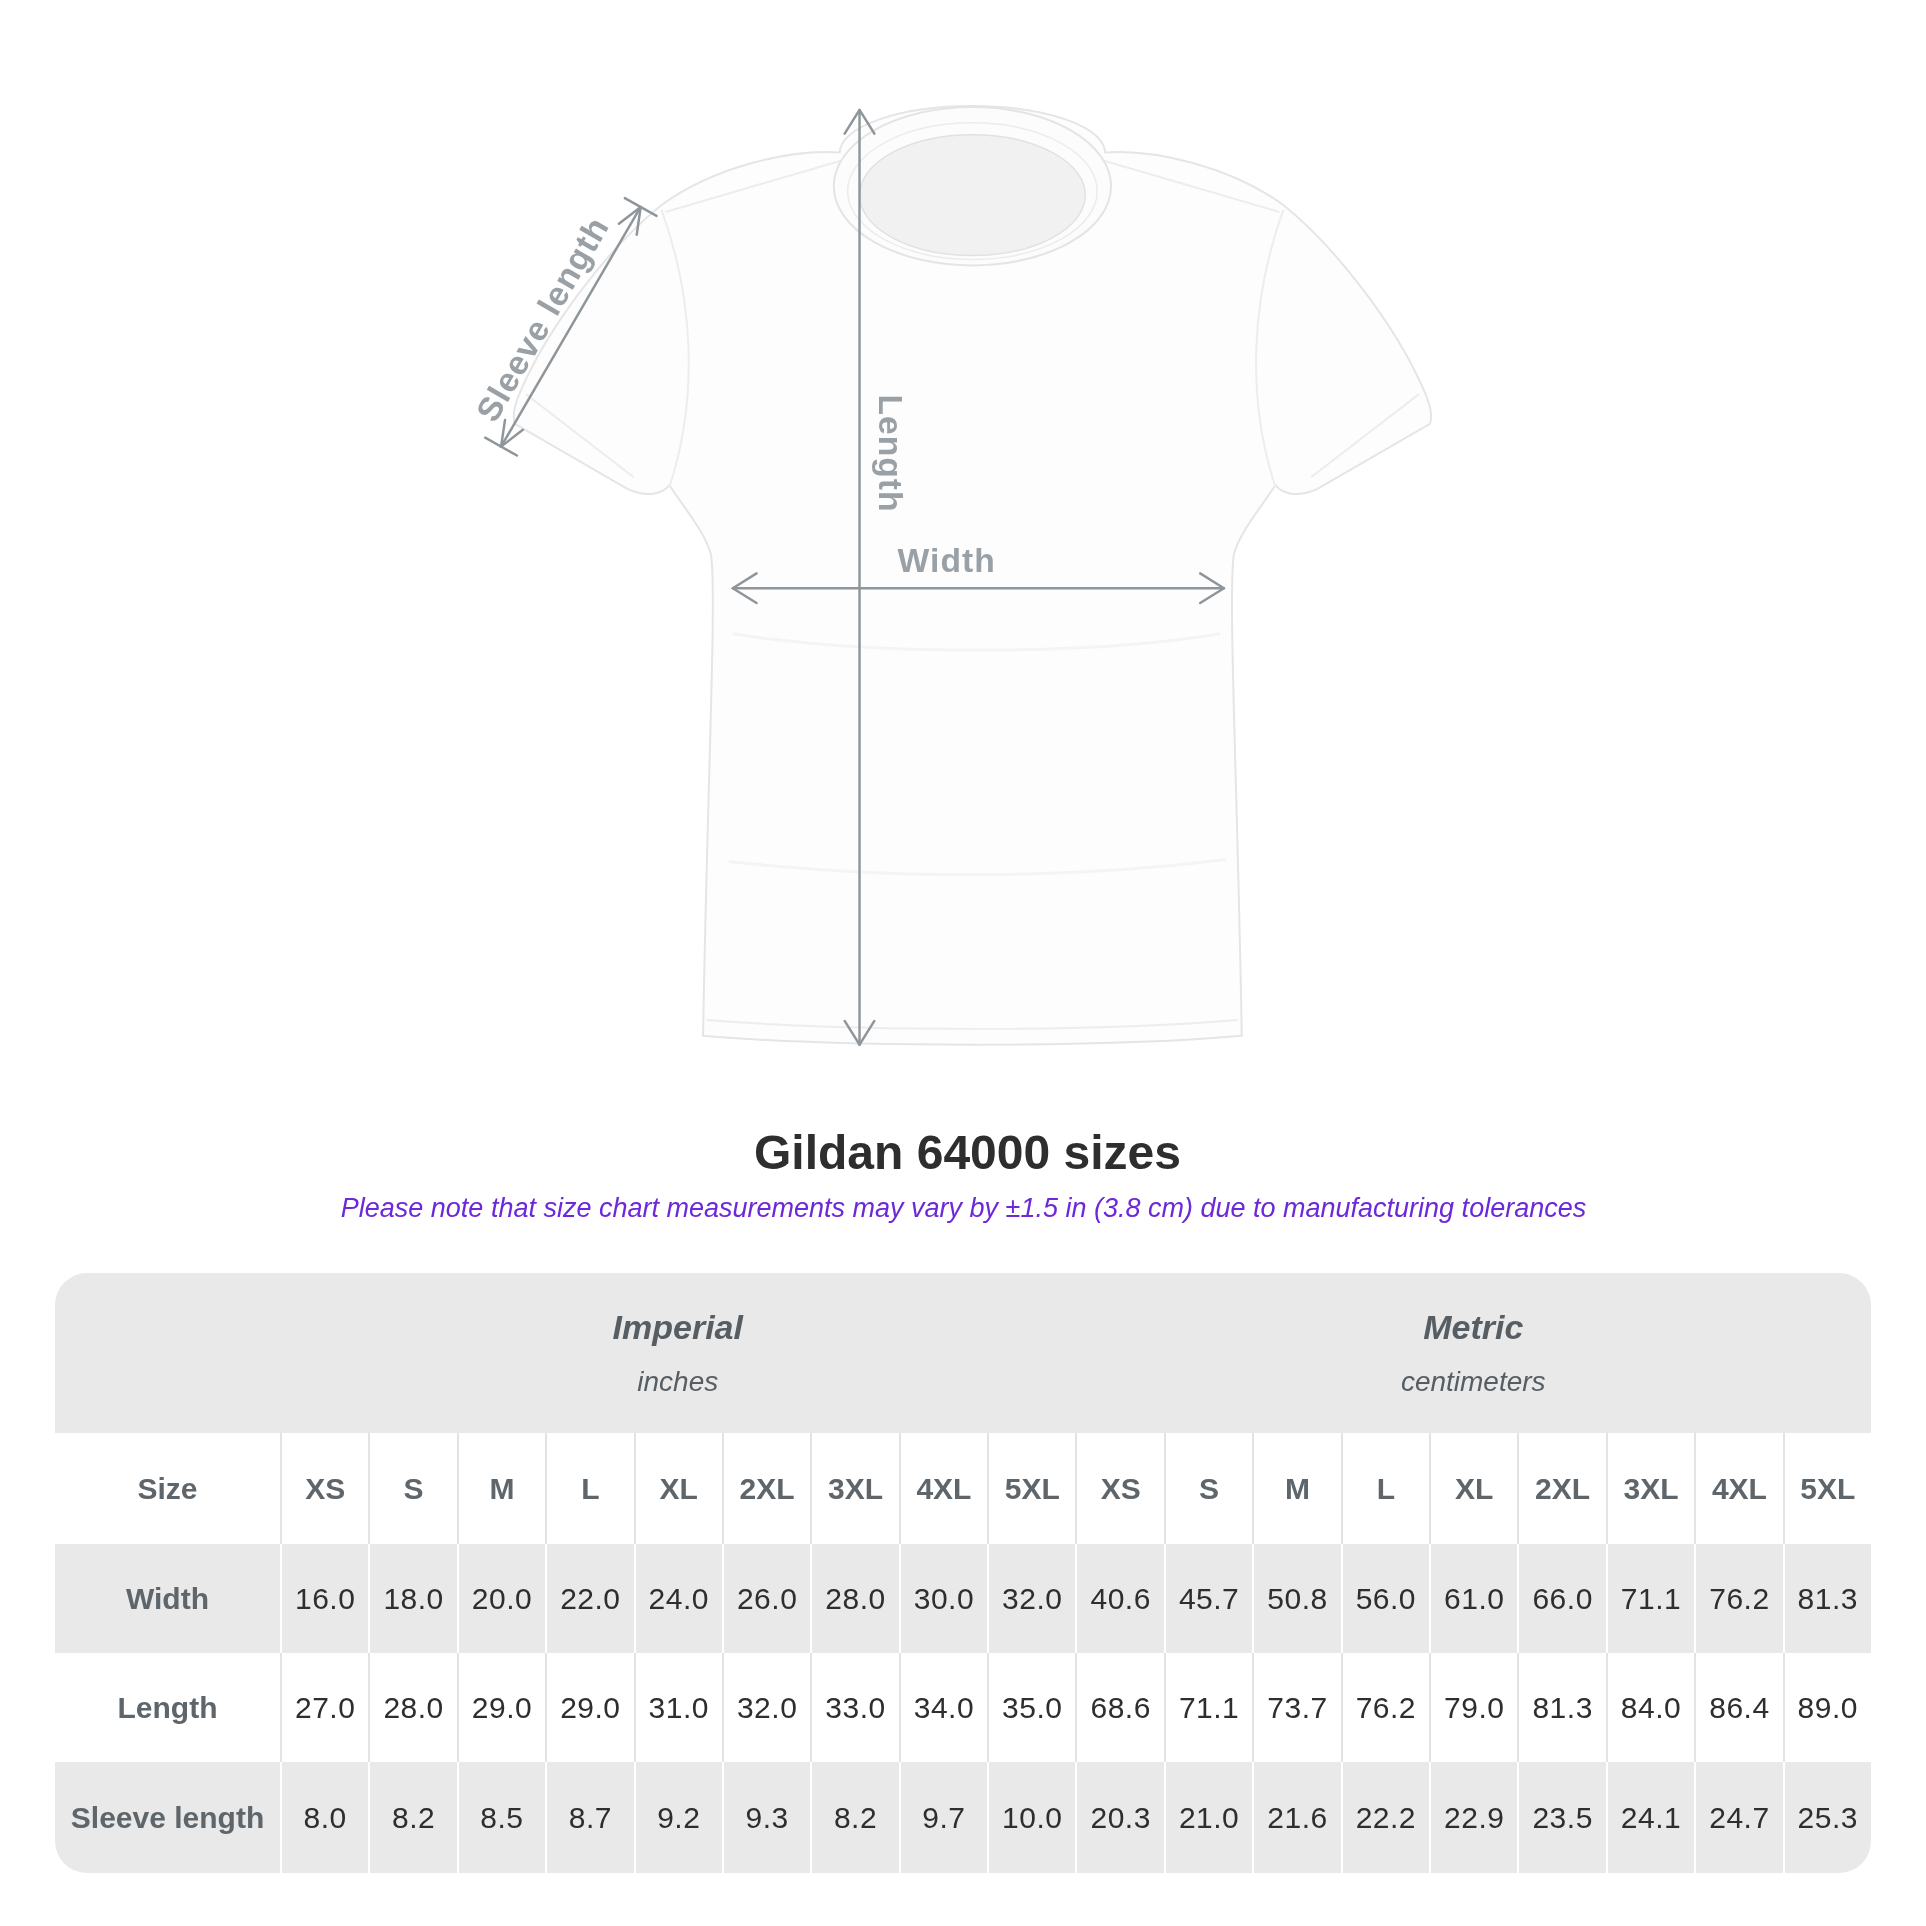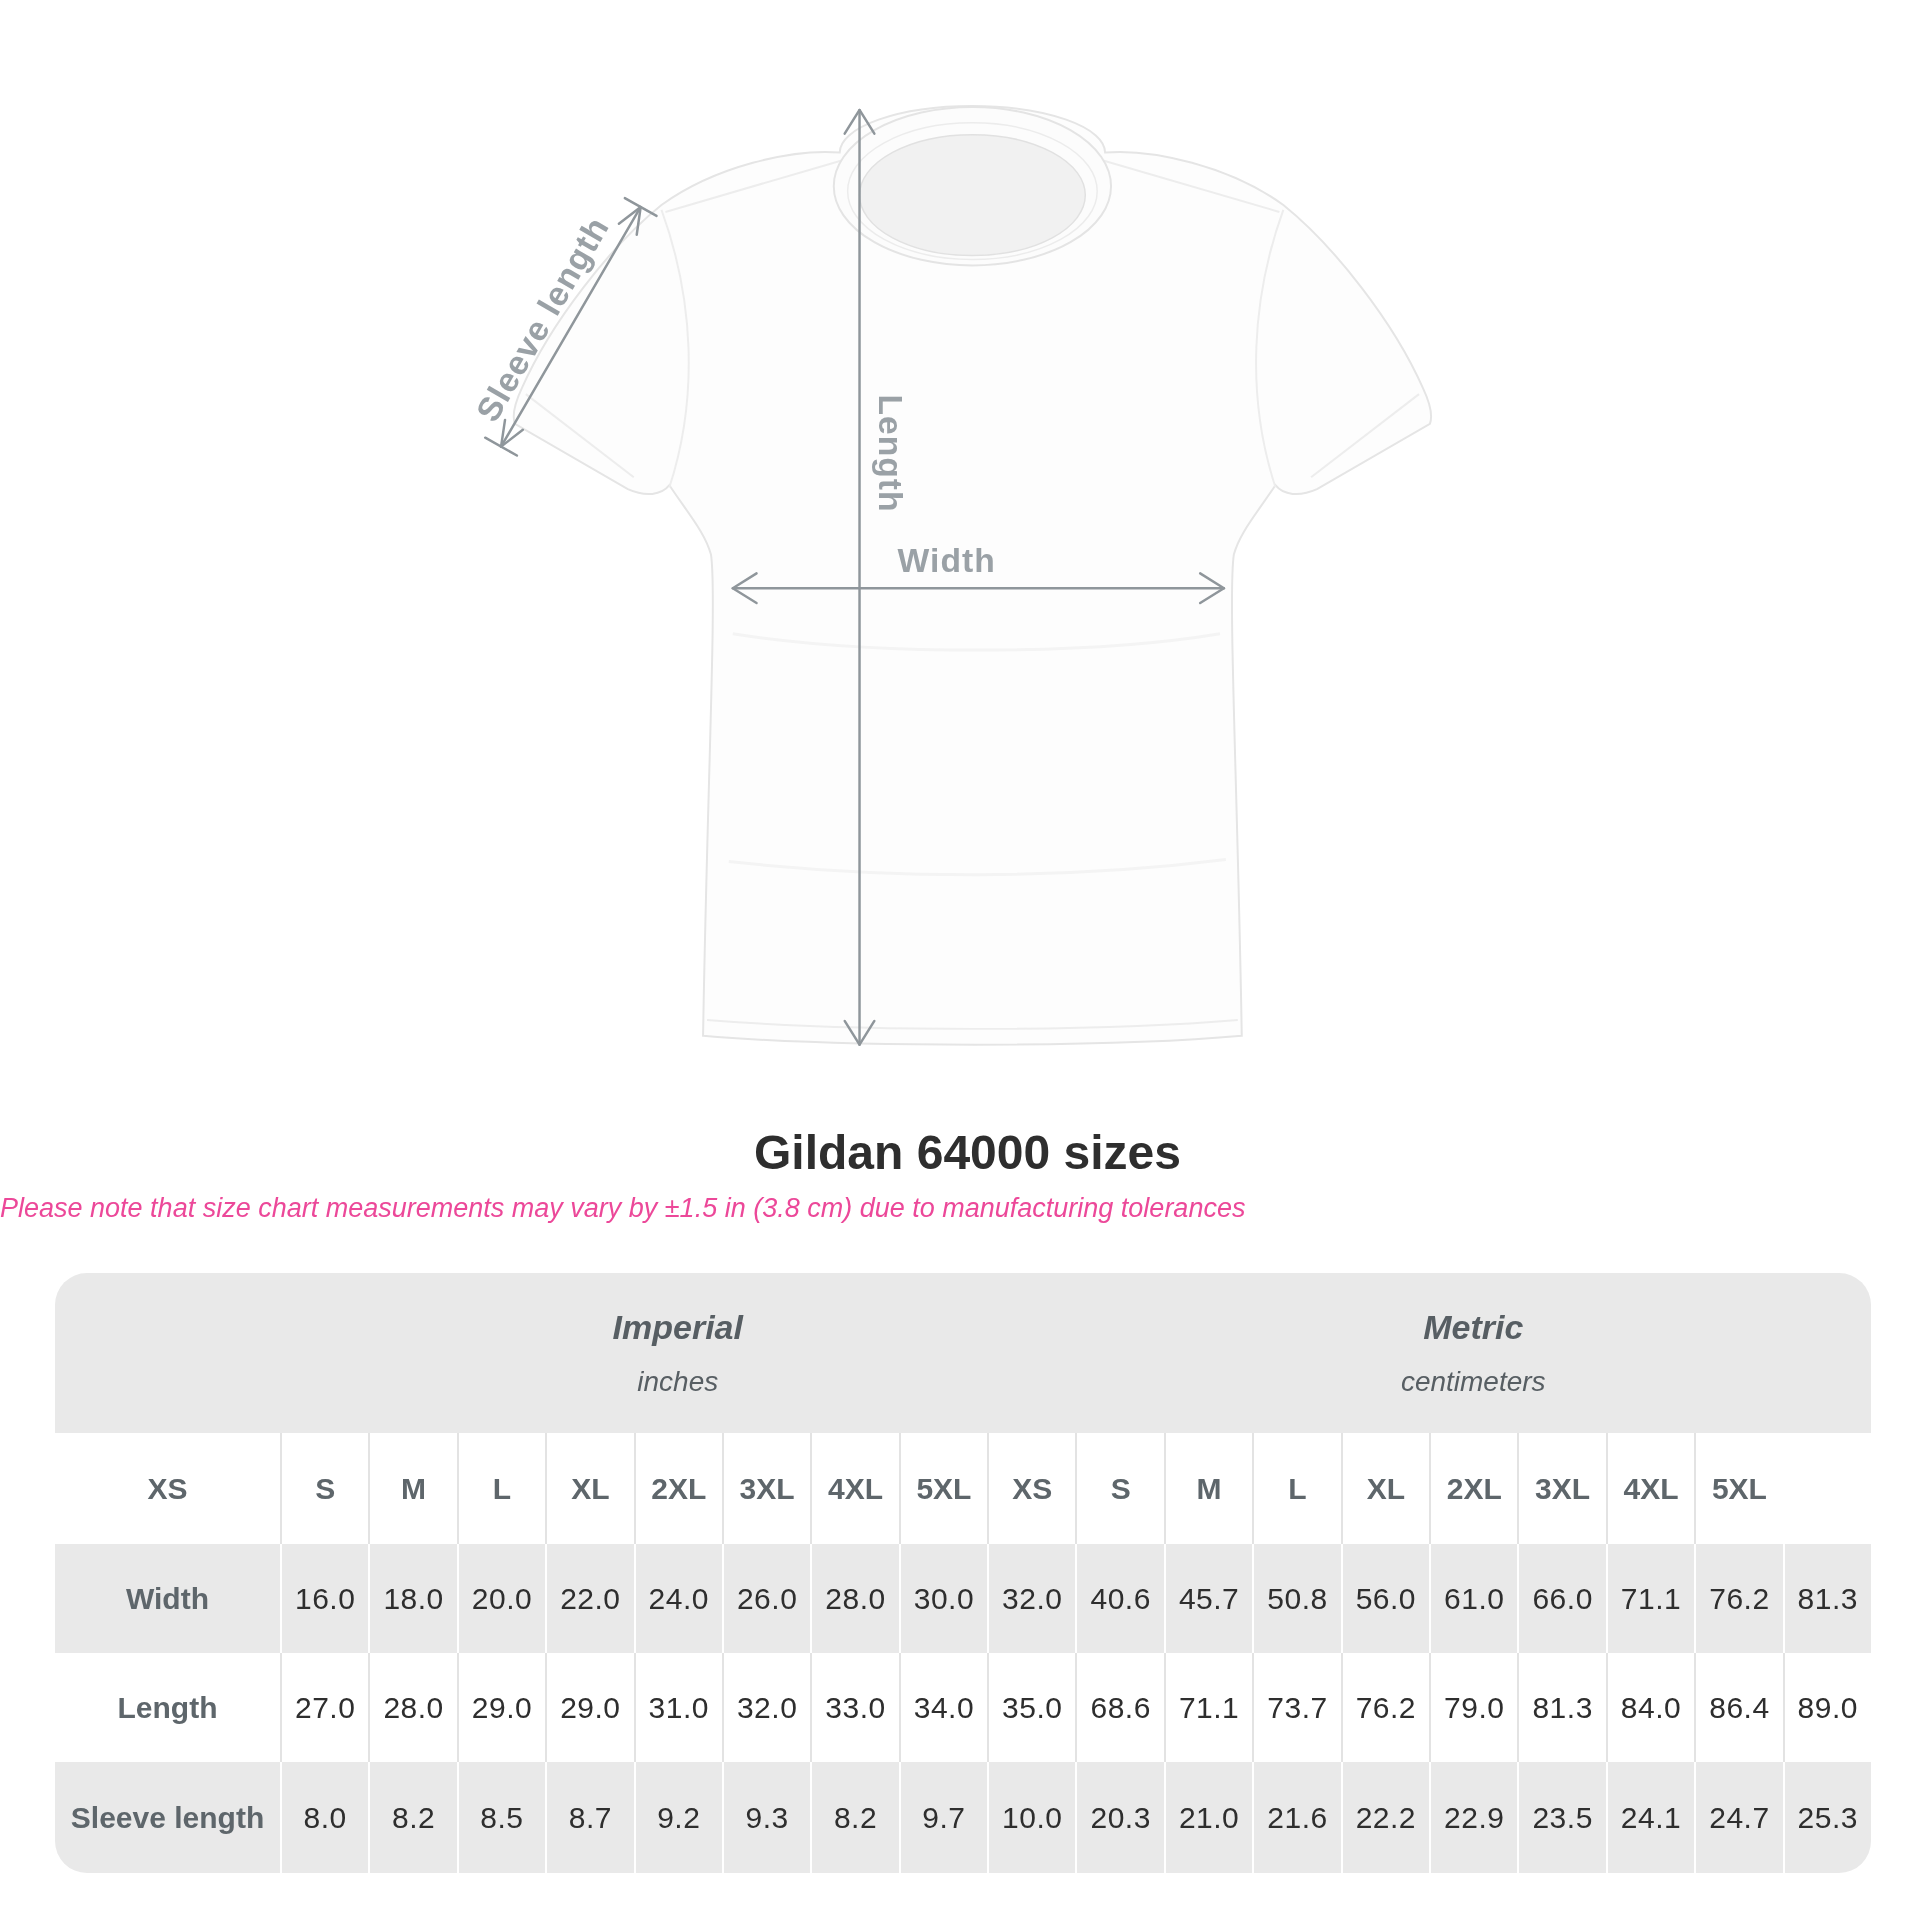--- a/index.html
+++ b/index.html
@@ -3,22 +3,22 @@
 <meta charset="utf-8">
 <style>
   html,body{margin:0;padding:0;background:#fff;}
   .page{position:relative;width:1927px;height:1927px;background:#fff;overflow:hidden;
         font-family:"Liberation Sans",sans-serif;}
   
   .diagram{position:absolute;left:0;top:0;width:1927px;height:1119px;}
   
   .chart-title{position:absolute;left:4px;top:1123px;width:1927px;text-align:center;
         font-size:48px;font-weight:700;color:#2e2e2e;line-height:59px;}
-  .tolerance-note{position:absolute;left:0;top:1188px;width:1927px;
-        font-style:italic;font-size:27px;color:#ec4899;line-height:40px;}
+  .tolerance-note{position:absolute;left:0;top:1188px;width:1927px;text-align:center;
+        font-style:italic;font-size:27px;color:#6d28d9;line-height:40px;}
   
   .size-table{position:absolute;left:55px;top:1273px;width:1816px;border-radius:32px;
         overflow:hidden;}
   .size-table .band{display:grid;grid-template-columns:225px 1fr 1fr;height:160px;
         background:#e9e9e9;}
   .band .group{display:flex;flex-direction:column;align-items:center;justify-content:center;gap:19px;}
   .band .gname{font-style:italic;font-weight:700;font-size:34px;color:#575e63;}
   .band .gunit{font-style:italic;font-weight:400;font-size:28px;color:#575e63;}
   .trow{display:grid;grid-template-columns:225px repeat(18,1fr);}
   .trow.hdr{height:111px;background:#ffffff;}
@@ -115,20 +115,21 @@
       <div class="group">
         <div class="gname">Imperial</div>
         <div class="gunit">inches</div>
       </div>
       <div class="group">
         <div class="gname">Metric</div>
         <div class="gunit">centimeters</div>
       </div>
     </div>
     <div class="trow hdr white">
+      <div class="cell sz">Size</div>
 
     <div class="cell sz">XS</div>
         <div class="cell sz">S</div>
         <div class="cell sz">M</div>
         <div class="cell sz">L</div>
         <div class="cell sz">XL</div>
         <div class="cell sz">2XL</div>
         <div class="cell sz">3XL</div>
         <div class="cell sz">4XL</div>
         <div class="cell sz">5XL</div>

